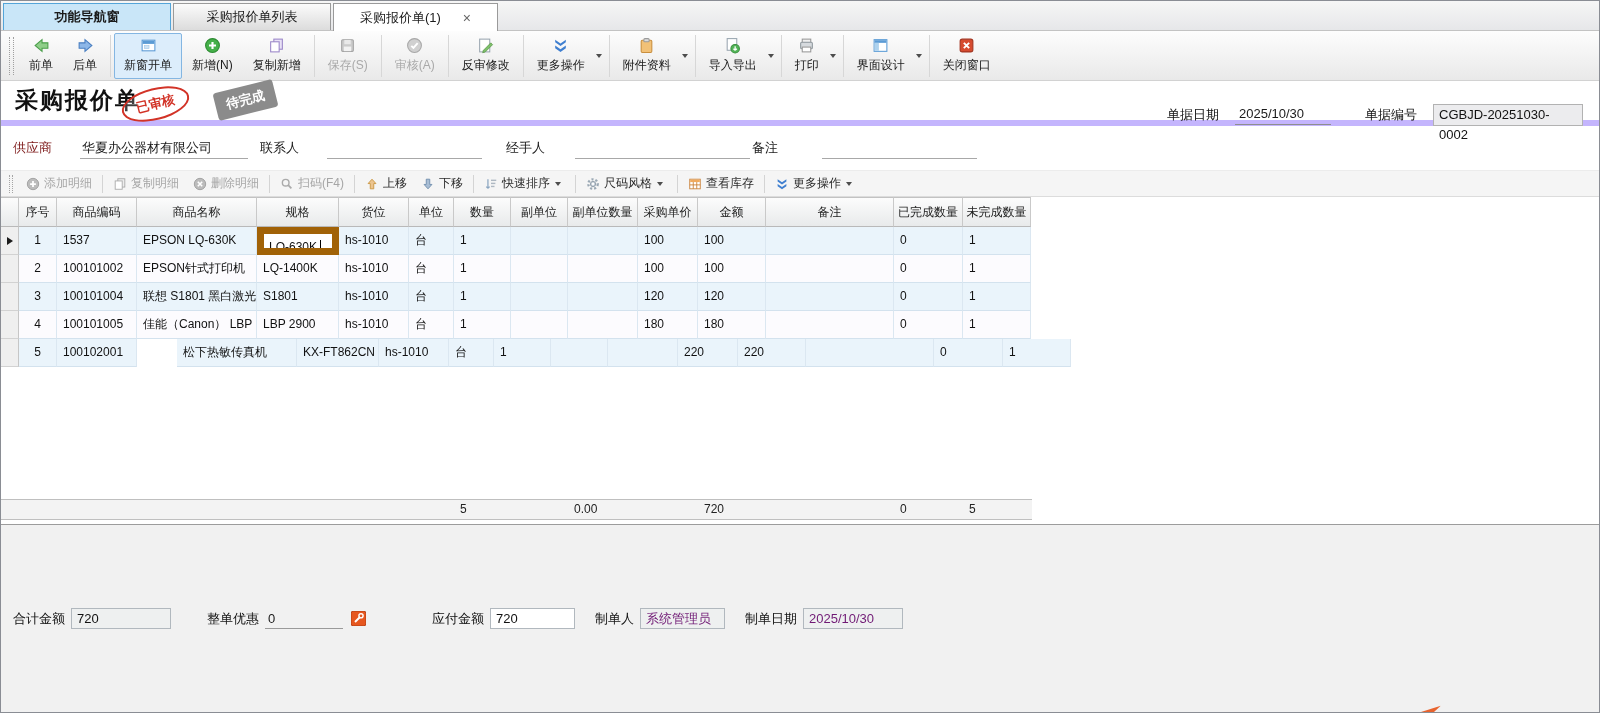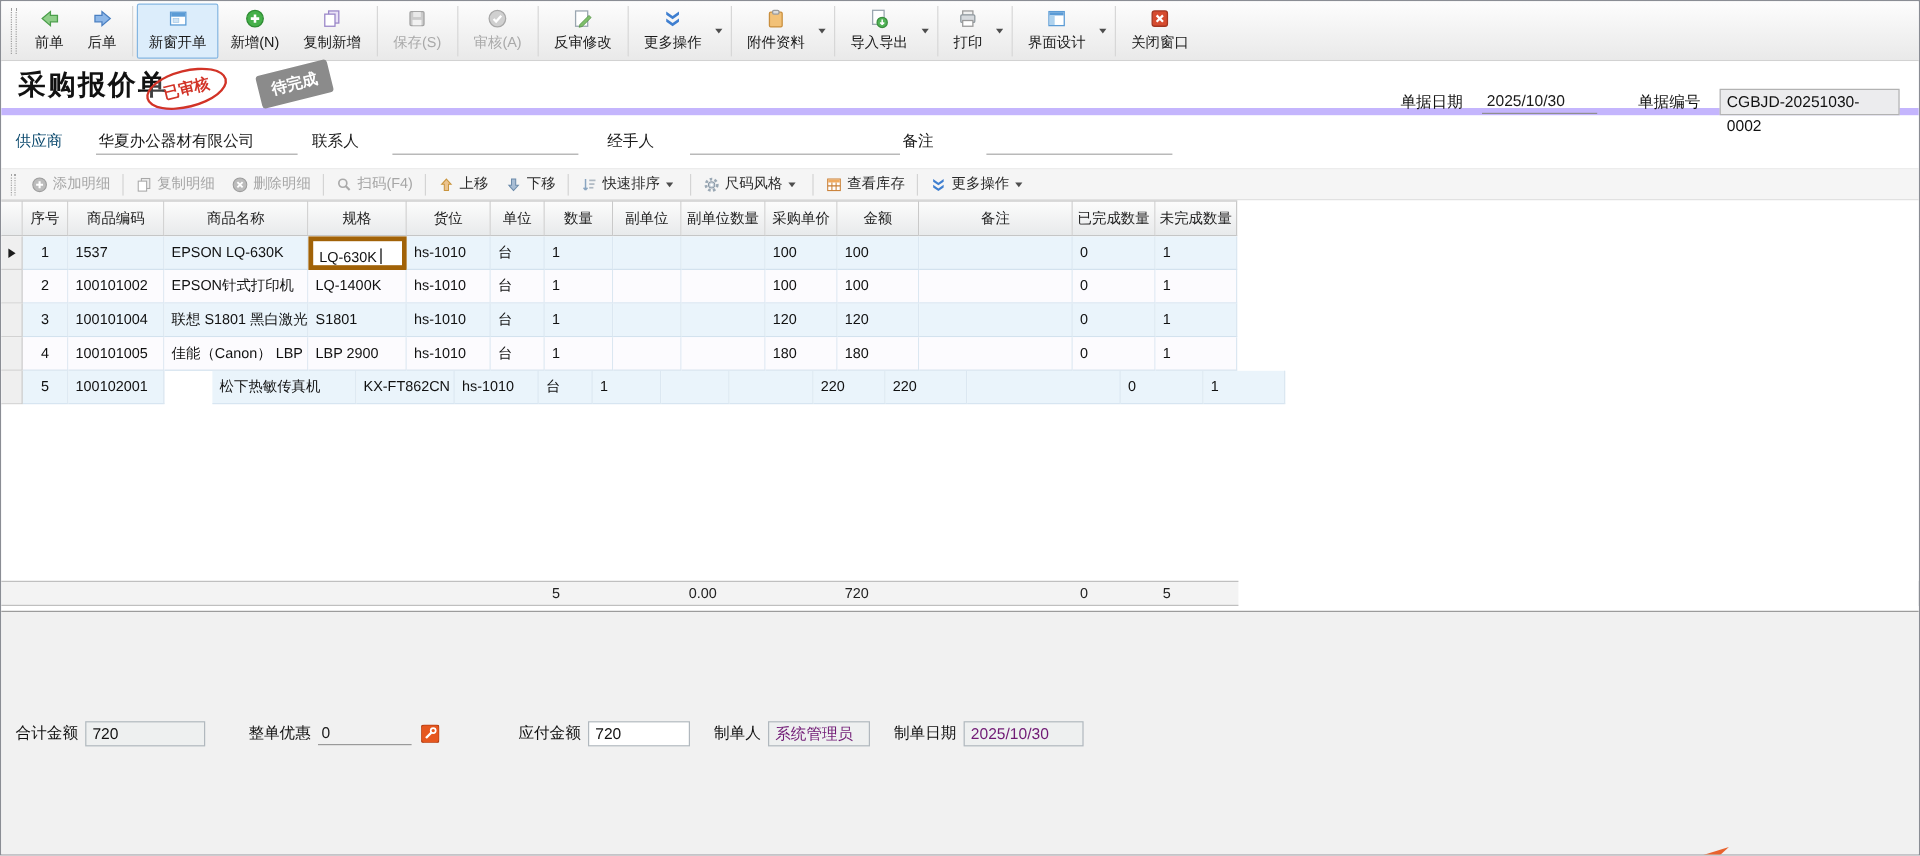--- a/index.html
+++ b/index.html
@@ -38,21 +38,21 @@
                    font-size:13px; padding:5px 11px; border-radius:3px; }
   .hdr-fields { margin-left:auto; display:flex; align-items:center; margin-right:16px; gap:16px;margin-top:28px; }
   .hdr-lbl { font-size:13px; color:#111; }
   .ufield { border-bottom:1px solid #8f8f8f; height:21px; font-size:13px; line-height:20px; padding:0 4px; }
   .date-field { width:96px; margin-right:18px; }
   .no-box { width:150px; height:22px; background:#ececee; border:1px solid #b2b2b2; font-size:13px; line-height:20px; padding:0 5px; color:#111; }
 
   
   .party { height:44px; flex:0 0 44px; background:#fff; display:flex; align-items:center; padding-left:12px; }
   .plbl { font-size:13px; }
-  .plbl.blue { color:#0c4a6e; }
+  .plbl.blue { color:#7f1d1d; }
   .pf { border-bottom:1px solid #a8a8a8; height:21px; font-size:13px; line-height:20px; padding:0 2px; }
 
   
   .dtoolbar { height:27px; flex:0 0 27px; background:#f5f5f5; border-bottom:1px solid #dcdcdc; border-top:1px solid #ececec;
               display:flex; align-items:center; padding-left:6px; }
   .dbtn { display:flex; align-items:center; gap:4px; padding:0 7px; height:25px; font-size:12px; color:#2a2a2a; white-space:nowrap; }
   .dbtn.disabled { color:#a6a6a6; }
   .dsep { width:1px; height:18px; background:#d4d4d4; margin:0 3px; }
   .dgrip { width:4px; height:18px; border-left:1px dotted #a5a5a5; border-right:1px dotted #a5a5a5; margin:0 6px 0 2px; }
 
@@ -65,21 +65,21 @@
   .grid-body { background:#fff; }
   .grow { display:flex; height:28px; }
   .gc { border-right:1px solid #dbe7f1; border-bottom:1px solid #d3e2ee; padding:0 6px; line-height:26px;
         overflow:hidden; white-space:nowrap; font-size:12px; color:#111; flex:0 0 auto; }
   .gc.center { text-align:center; }
   .r-blue  .gc { background:#eaf4fb; }
   .r-white .gc { background:#fcfbfe; }
   .gsel { width:18px; flex:0 0 18px; background:#efefef; border-right:1px solid #c6c6c6; border-bottom:1px solid #d2d2d2;
           display:flex; align-items:center; justify-content:center; }
   .row-marker { width:0; height:0; border-left:6px solid #1c1c1c; border-top:4px solid transparent; border-bottom:4px solid transparent; }
-  .gc.editing { background:#fff !important; border:4px solid #a16207; padding:0 5px; }
+  .gc.editing { background:#fff !important; border:7px solid #a16207; padding:0 5px; }
   .caret { display:inline-block; width:1px; height:13px; background:#000; margin-left:3px; vertical-align:-2px; }
   .grid-filler { flex:1 1 auto; background:#fff; }
   .gsum { height:21px; flex:0 0 21px; width:1031px; display:flex; background:#f3f3f3; border-top:1px solid #bfbfbf; border-bottom:1px solid #bfbfbf; }
   .gsum .sc { padding:0 6px; line-height:19px; font-size:12px; color:#222; overflow:hidden; white-space:nowrap; flex:0 0 auto; }
   .gsum .sc.sel { width:18px; padding:0; }
   .gsum-gap { height:4px; flex:0 0 4px; background:#fff; }
 
   
   .bottombar { flex:1 0 56px; background:#f1f1f1; border-top:1px solid #9c9c9c; display:flex; align-items:center; position:relative; }
   .flbl { font-size:13px; color:#111; white-space:nowrap; }
@@ -89,20 +89,32 @@
   .fufield { border-bottom:1px solid #9a9a9a; height:20px; font-size:13px; line-height:19px; padding:0 3px; }
   .swoosh { position:absolute; right:158px; bottom:-2px; width:30px; height:9px; background:#e8632e;
             clip-path:polygon(0 100%, 100% 20%, 70% 100%); transform:rotate(-4deg); }
   svg { display:block; }
 </style>
 </head>
 <body>
 
 <div class="window">
 
+  <div class="tabbar">
+    <div class="tab tab-active-nav">
+      <span>功能导航窗</span>
+    </div>
+    <div class="tab tab-plain">
+      <span>采购报价单列表</span>
+    </div>
+    <div class="tab tab-current">
+      <span>采购报价单(1)</span>
+      <span class="tab-close">×</span>
+    </div>
+  </div>
 
   <div class="toolbar">
     <div class="grip"></div>
 
     <div class="tbtn">
       <span>
           <svg width="17" height="17" viewBox="0 0 16 16">
             <path d="M14 5.5 H8.5 V2.5 L2 8 l6.5 5.5 V10.5 H14 Z" fill="#8fce89" stroke="#4a9e4a"></path>
           </svg>
         </span>

